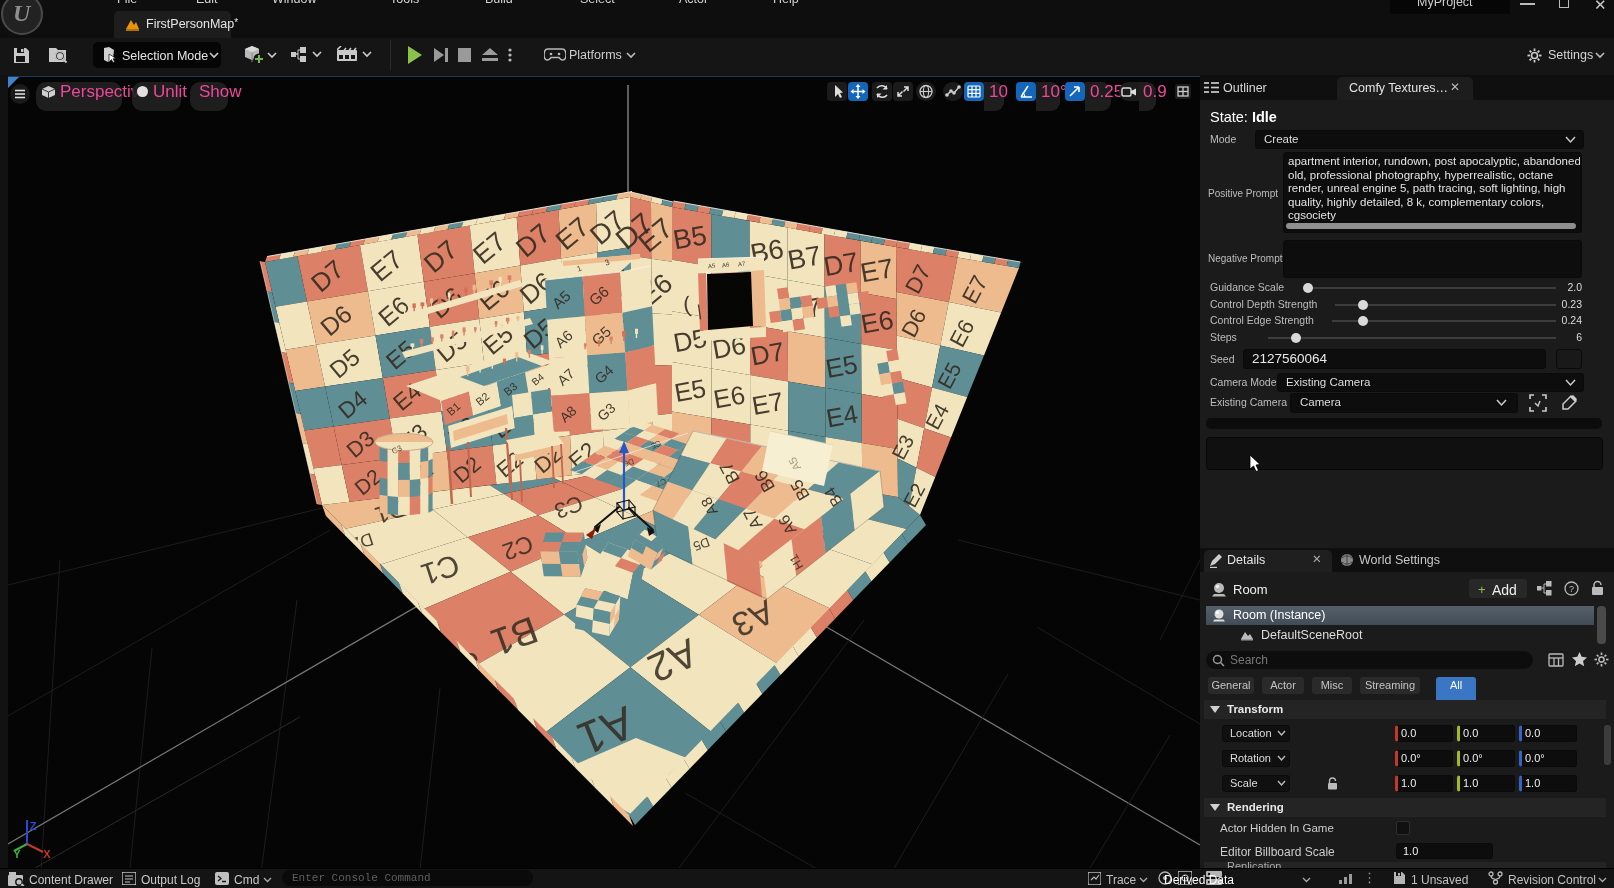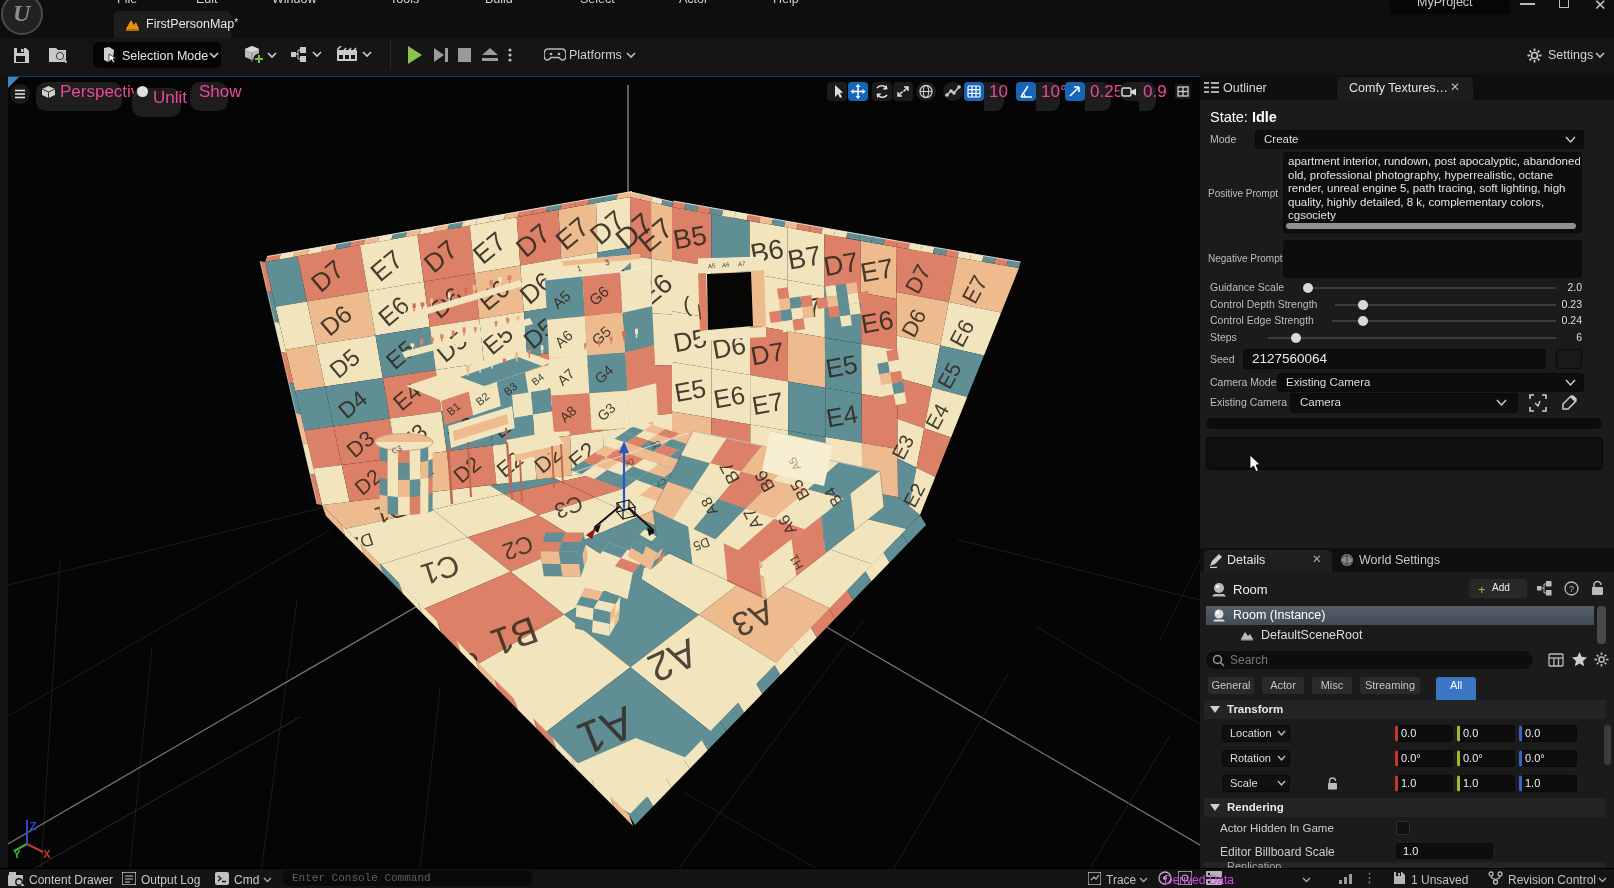--- a/index.html
+++ b/index.html
@@ -835,21 +835,21 @@
         <line x1="5" y1="6.5" x2="15" y2="6.5"></line>
         <line x1="5" y1="10" x2="15" y2="10"></line>
         <line x1="5" y1="13.5" x2="15" y2="13.5"></line>
       </g>
     </svg>
     <div class="pill" style="left:36px;top:82px;width:86px;padding-left:24px">Perspective</div>
     <svg class="ic" style="left:42px;top:86px" width="13" height="12">
       <path d="M6.5 0 L13 3 L13 9 L6.5 12 L0 9 L0 3 Z" fill="#cfcfcf"></path>
       <path d="M0 3 L6.5 6 L13 3 M6.5 6 V12" stroke="#333" stroke-width="1" fill="none"></path>
     </svg>
-    <div class="pill" style="left:132px;top:88px;width:49px;padding-left:21px">Unlit</div>
+    <div class="pill" style="left:132px;top:82px;width:49px;padding-left:21px">Unlit</div>
     <div class="abs" style="left:137px;top:86px;width:11px;height:11px;border-radius:50%;background:#e0e0e0"></div>
     <div class="pill" style="left:190px;top:82px;width:38px;padding-left:9px">Show</div>
     <div class="abs" style="left:827px;top:82px;width:20px;height:19px;background:rgba(32,32,32,.85);border-radius:4px"></div>
     <svg class="ic" style="left:827px;top:82px" width="20" height="19">
       <path d="M8 3 L8 15 L11 12 L13 16 L15 15 L13 11 L16 10.5 Z" fill="#ddd"></path>
     </svg>
     <div class="abs" style="left:848px;top:82px;width:20px;height:19px;background:#1565b8;border-radius:4px"></div>
     <svg class="ic" style="left:848px;top:82px" width="20" height="19">
       <g stroke="#fff" stroke-width="1.5">
         <line x1="10" y1="4" x2="10" y2="15"></line>
@@ -1009,21 +1009,21 @@
     </svg>
     <div class="abs txt" style="left:1359px;top:553px;color:#c8c8c8;font-size:12.5px">World Settings</div>
     <svg class="ic" style="left:1211px;top:581px" width="16" height="16">
       <circle cx="8" cy="7" r="5" fill="#b9b9b9"></circle>
       <circle cx="6.5" cy="5.5" r="1.8" fill="#eee"></circle>
       <path d="M3 13 h10 l2 2.5 h-14 Z" fill="#b9b9b9"></path>
     </svg>
     <div class="abs txt" style="left:1233px;top:582px;color:#eee;font-size:13px">Room</div>
     <div class="abs" style="left:1469px;top:579px;width:58px;height:19px;background:#282828;border-radius:3px"></div>
     <div class="abs txt" style="left:1478px;top:582px;color:#8bc34a;font-size:13px">+</div>
-    <div class="abs txt" style="left:1492px;top:582px;color:#eee;font-size:10px">Add</div>
+    <div class="abs txt" style="left:1492px;top:582px;color:#eee;font-size:14px">Add</div>
     <svg class="ic" style="left:1537px;top:581px" width="16" height="15">
       <rect x="0" y="5" width="4.5" height="4.5" fill="#bbb"></rect>
       <rect x="9" y="0" width="5.5" height="5.5" fill="#bbb"></rect>
       <rect x="9" y="9" width="5.5" height="5.5" fill="#bbb"></rect>
       <path d="M4.5 7 h2.5 v-4 h2 M7 7 v5 h2" stroke="#bbb" fill="none"></path>
     </svg>
     <svg class="ic" style="left:1564px;top:581px" width="15" height="15">
       <circle cx="7.5" cy="7.5" r="6.5" fill="none" stroke="#bbb" stroke-width="1.3"></circle>
       <text x="7.5" y="11" font-size="9" fill="#bbb" text-anchor="middle">?</text>
     </svg>
@@ -1174,21 +1174,21 @@
     <svg class="ic" style="left:1178px;top:871px" width="14" height="14">
       <rect x="0" y="0" width="14" height="14" rx="2" fill="none" stroke="#b5b5b5" stroke-width="1.3"></rect>
       <circle cx="7" cy="7" r="3" fill="none" stroke="#b5b5b5" stroke-width="1.2"></circle>
     </svg>
     <svg class="ic" style="left:1206px;top:871px" width="16" height="14">
       <rect x="0" y="0" width="16" height="6" rx="1" fill="#b5b5b5"></rect>
       <rect x="0" y="8" width="16" height="6" rx="1" fill="#b5b5b5"></rect>
       <circle cx="3" cy="3" r="1.2" fill="#141414"></circle>
       <circle cx="3" cy="11" r="1.2" fill="#141414"></circle>
     </svg>
-    <div class="abs txt" style="left:1164px;top:873px;color:#d946ef">Derived Data</div>
+    <div class="abs txt" style="left:1164px;top:873px;color:#ffffff">Derived Data</div>
     <svg class="ic" style="left:1302px;top:877px" width="9" height="6">
       <path d="M1 1 L4.5 4.5 L8 1" stroke="#aaa" stroke-width="1.3" fill="none"></path>
     </svg>
     <svg class="ic" style="left:1338px;top:871px" width="16" height="14">
       <g fill="#9a9a9a">
         <rect x="1" y="9" width="3" height="4"></rect>
         <rect x="6" y="6" width="3" height="7"></rect>
         <rect x="11" y="3" width="3" height="10"></rect>
       </g>
     </svg>

